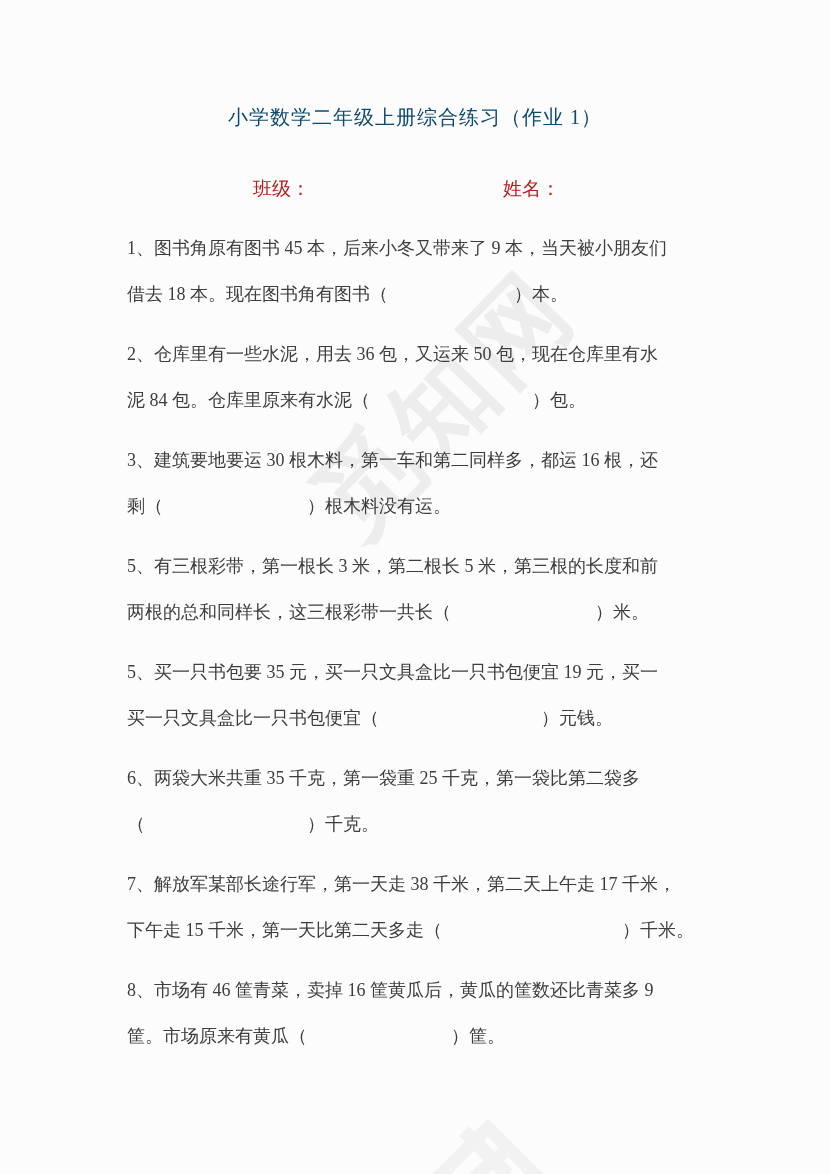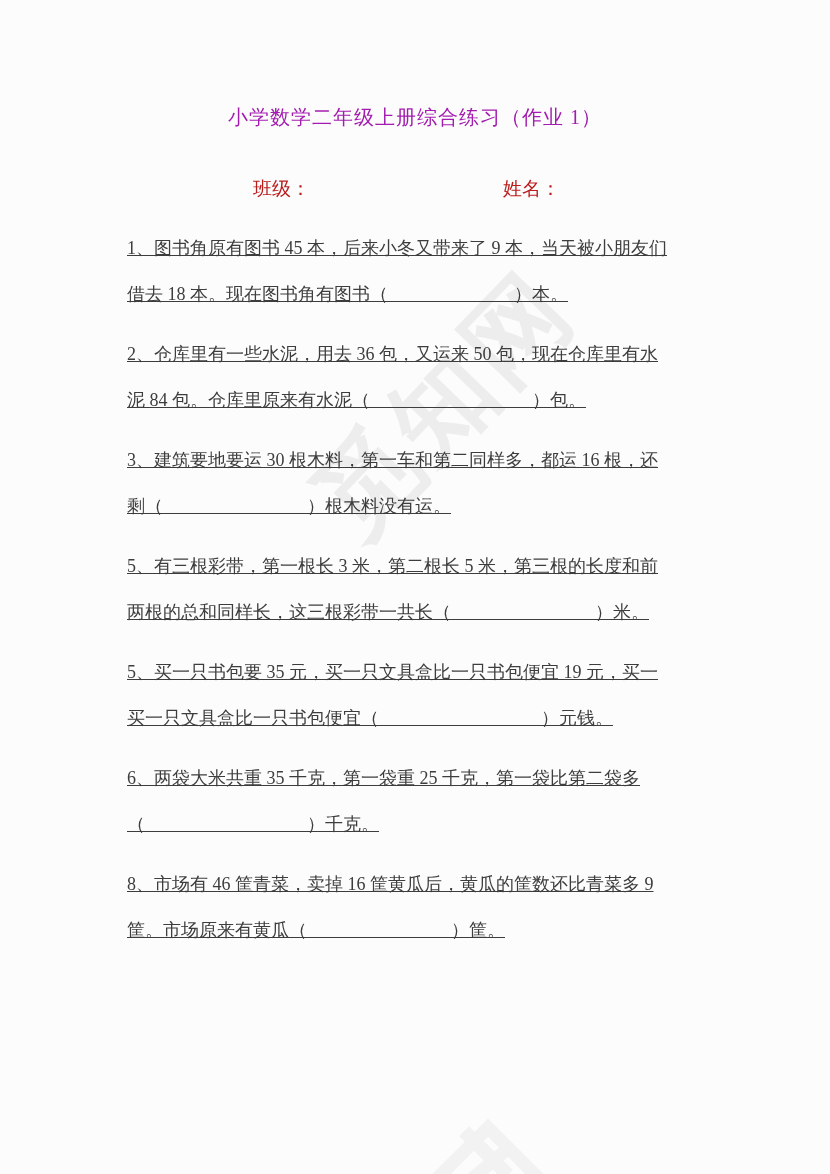--- a/index.html
+++ b/index.html
@@ -73,21 +73,21 @@
     z-index: 1;
   }
   .doc-title {
     position: absolute;
     top: 104px;
     left: 0;
     width: 100%;
     text-align: center;
     font-size: 20px;
     letter-spacing: 1px;
-    color: #a21caf;
+    color: #0c4a6e;
     white-space: nowrap;
   }
   .field-label {
     position: absolute;
     top: 176px;
     font-size: 19px;
     color: #b91c1c;
     white-space: nowrap;
   }
   .field-class { left: 253px; }
@@ -99,21 +99,20 @@
     right: 30px;
   }
   .question {
     margin: 0 0 14px 0;
   }
   .q-line {
     font-size: 18px;
     line-height: 46px;
     white-space: nowrap;
     color: #3d3d3d;
-    text-decoration: underline;
   }
 </style>
 </head>
 <body>
 
 <div class="page">
 
   <div class="watermark-layer">
     <div class="wm-text">觅知网</div>
     <div class="wm-diamond"></div>
@@ -153,20 +152,24 @@
       <div class="question">
         <div class="q-line">5、买一只书包要 35 元，买一只文具盒比一只书包便宜 19 元，买一</div>
         <div class="q-line">买一只文具盒比一只书包便宜（　　　　　　　　　）元钱。</div>
       </div>
 
       <div class="question">
         <div class="q-line">6、两袋大米共重 35 千克，第一袋重 25 千克，第一袋比第二袋多</div>
         <div class="q-line">（　　　　　　　　　）千克。</div>
       </div>
 
+      <div class="question">
+        <div class="q-line">7、解放军某部长途行军，第一天走 38 千米，第二天上午走 17 千米，</div>
+        <div class="q-line">下午走 15 千米，第一天比第二天多走（　　　　　　　　　　）千米。</div>
+      </div>
 
       <div class="question">
         <div class="q-line">8、市场有 46 筐青菜，卖掉 16 筐黄瓜后，黄瓜的筐数还比青菜多 9</div>
         <div class="q-line">筐。市场原来有黄瓜（　　　　　　　　）筐。</div>
       </div>
 
     </div>
   </div>
 </div>
 

